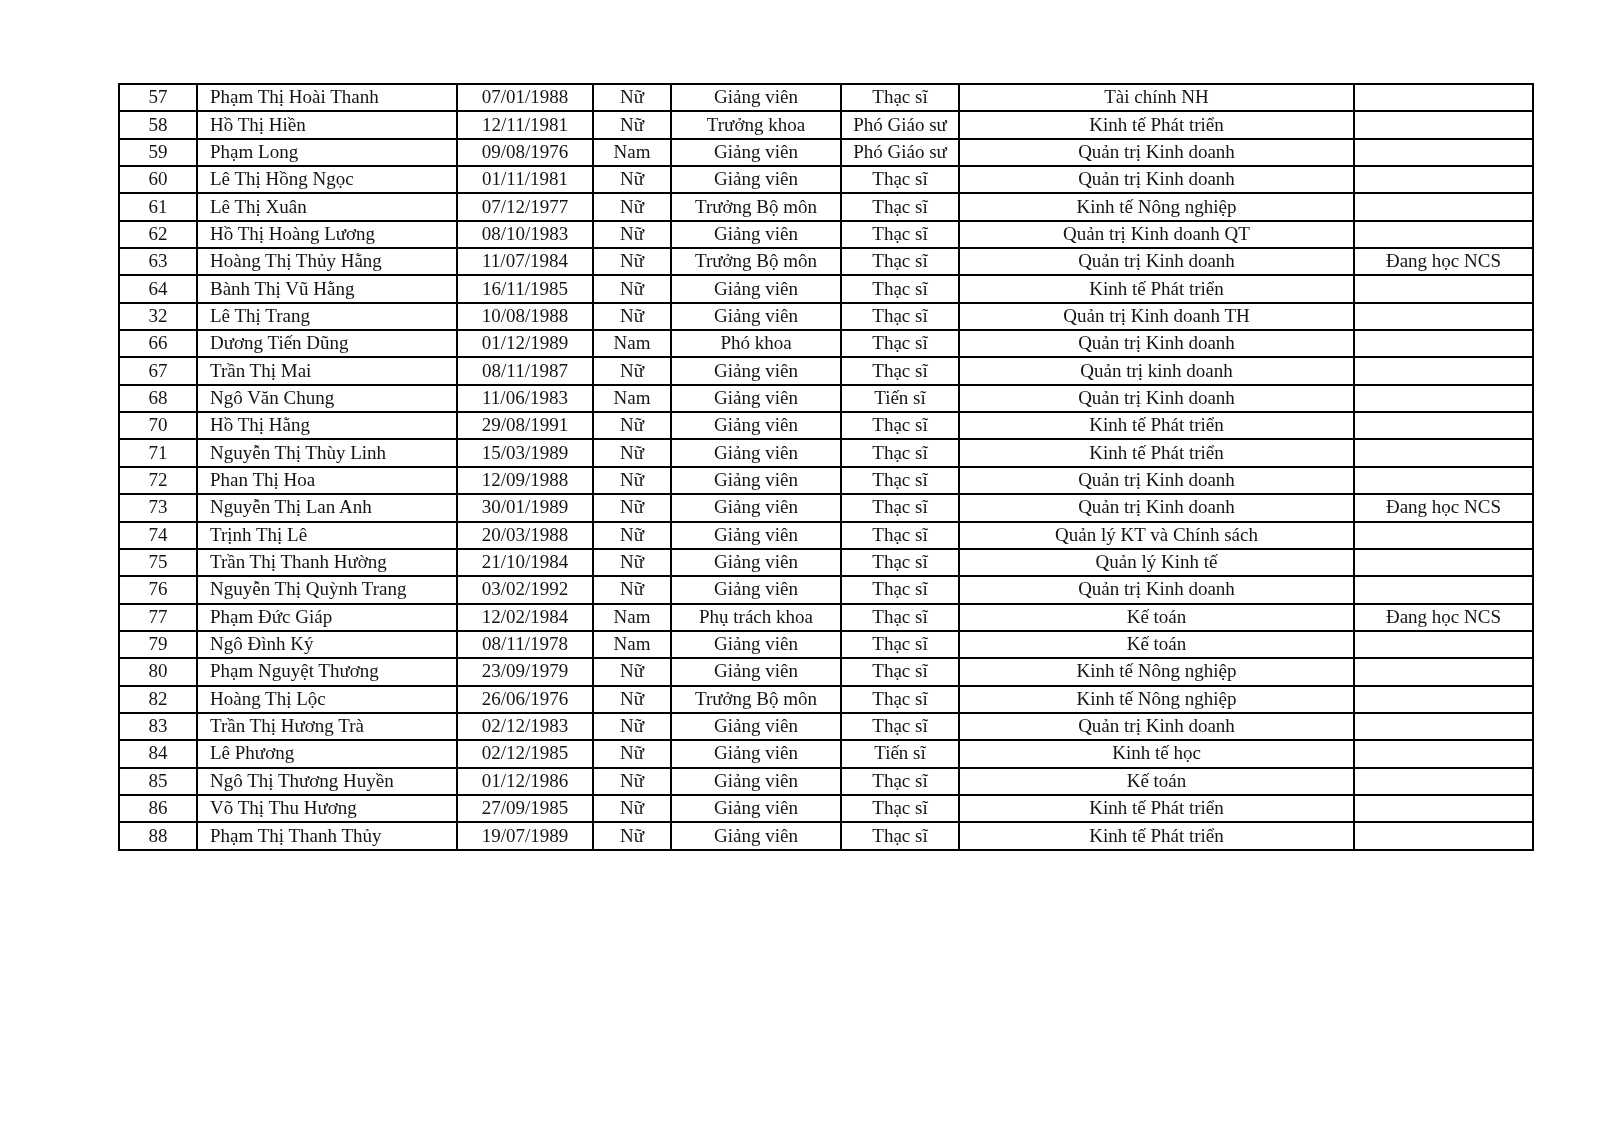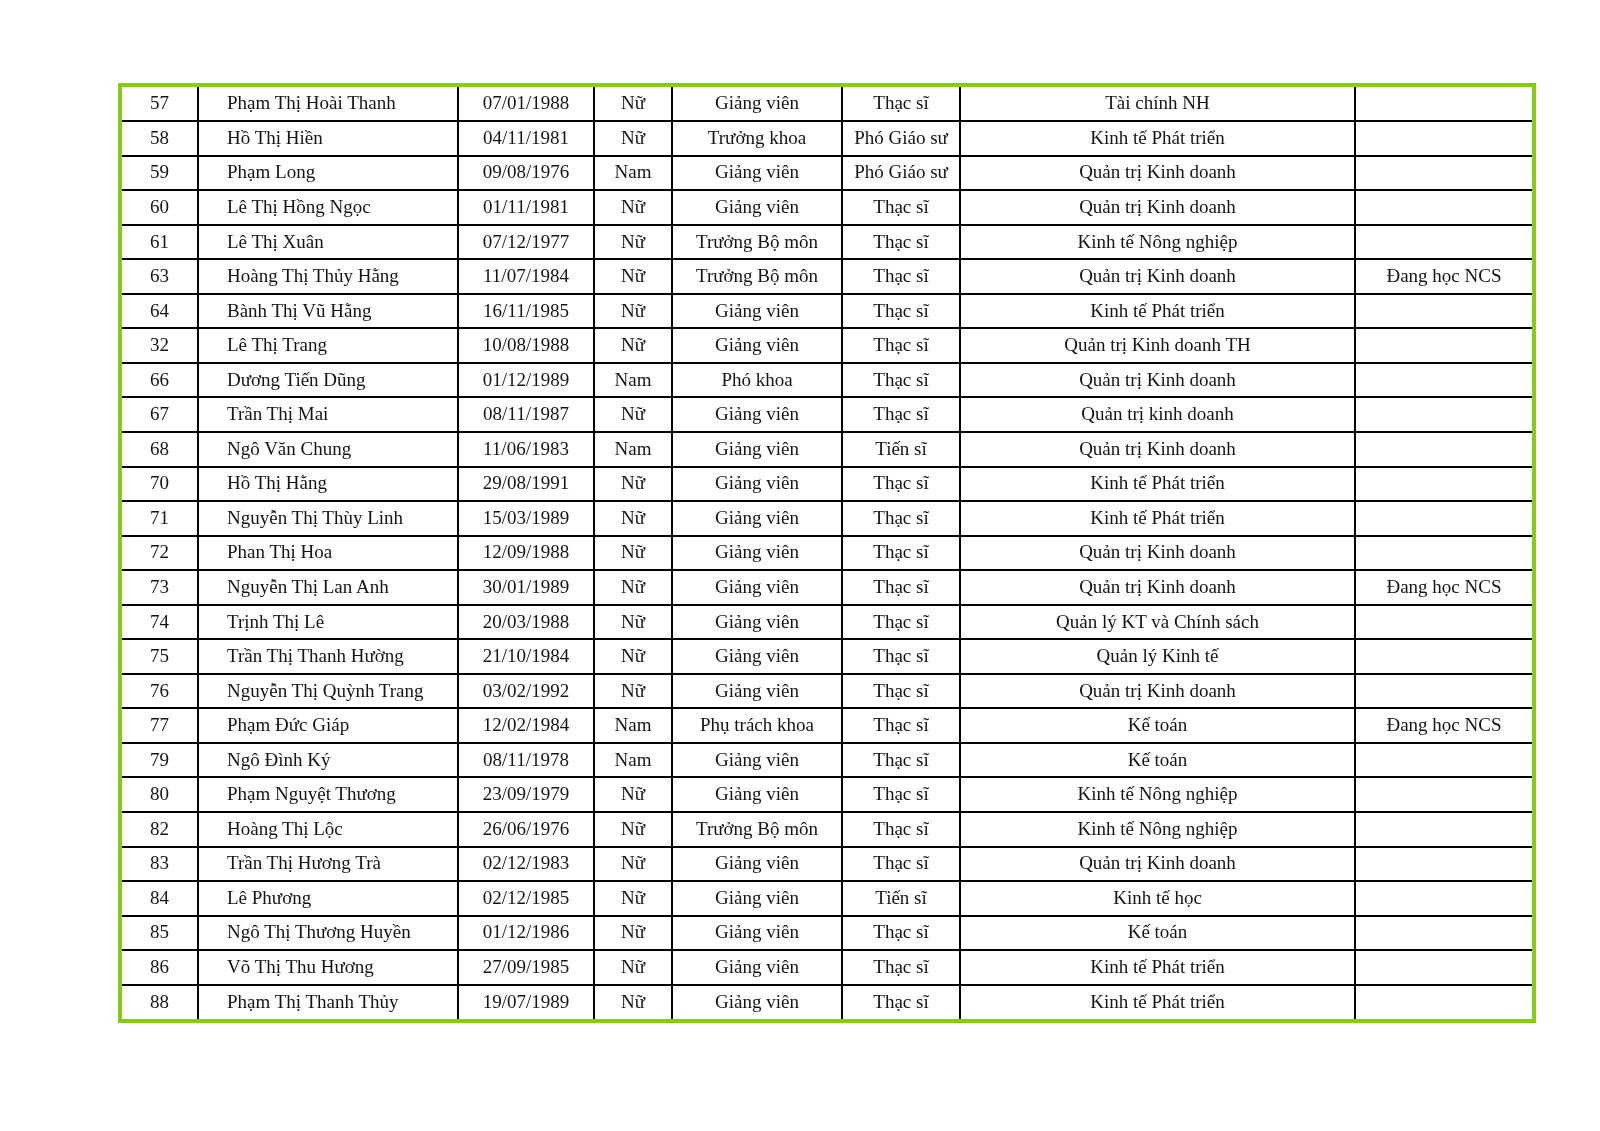--- a/index.html
+++ b/index.html
@@ -16,37 +16,37 @@
   }
   .sheet {
     position: absolute;
     left: 118px;
     top: 83px;
   }
   table.roster {
     border-collapse: collapse;
     table-layout: fixed;
     width: 1414px;
-    height: 940px;
-    border: 4px solid #84cc16;
+    height: 768px;
+    border: 2px solid #84cc16;
     font-family: Liberation Serif, serif;
   }
   table.roster td {
     border: 2px solid #000;
     font-size: 19px;
     line-height: 1.1;
     padding: 0 4px;
     text-align: center;
     vertical-align: middle;
     white-space: nowrap;
     overflow: hidden;
   }
   table.roster td.col-name {
     text-align: left;
-    padding-left: 28px;
+    padding-left: 12px;
   }
   col.c-stt      { width: 78px;  }
   col.c-name     { width: 260px; }
   col.c-dob      { width: 136px; }
   col.c-gender   { width: 78px;  }
   col.c-position { width: 170px; }
   col.c-degree   { width: 118px; }
   col.c-field    { width: 395px; }
   col.c-note     { width: 179px; }
 </style>
@@ -72,21 +72,21 @@
     <td class="col-dob">07/01/1988</td>
     <td class="col-gender">Nữ</td>
     <td class="col-position">Giảng viên</td>
     <td class="col-degree">Thạc sĩ</td>
     <td class="col-field">Tài chính NH</td>
     <td class="col-note"></td>
   </tr>
         <tr>
     <td class="col-stt">58</td>
     <td class="col-name">Hồ Thị Hiền</td>
-    <td class="col-dob">04/11/1981</td>
+    <td class="col-dob">12/11/1981</td>
     <td class="col-gender">Nữ</td>
     <td class="col-position">Trưởng khoa</td>
     <td class="col-degree">Phó Giáo sư</td>
     <td class="col-field">Kinh tế Phát triển</td>
     <td class="col-note"></td>
   </tr>
         <tr>
     <td class="col-stt">59</td>
     <td class="col-name">Phạm Long</td>
     <td class="col-dob">09/08/1976</td>
@@ -107,20 +107,30 @@
     <td class="col-note"></td>
   </tr>
         <tr>
     <td class="col-stt">61</td>
     <td class="col-name">Lê Thị Xuân</td>
     <td class="col-dob">07/12/1977</td>
     <td class="col-gender">Nữ</td>
     <td class="col-position">Trưởng Bộ môn</td>
     <td class="col-degree">Thạc sĩ</td>
     <td class="col-field">Kinh tế Nông nghiệp</td>
+    <td class="col-note"></td>
+  </tr>
+        <tr>
+    <td class="col-stt">62</td>
+    <td class="col-name">Hồ Thị Hoàng Lương</td>
+    <td class="col-dob">08/10/1983</td>
+    <td class="col-gender">Nữ</td>
+    <td class="col-position">Giảng viên</td>
+    <td class="col-degree">Thạc sĩ</td>
+    <td class="col-field">Quản trị Kinh doanh QT</td>
     <td class="col-note"></td>
   </tr>
         <tr>
     <td class="col-stt">63</td>
     <td class="col-name">Hoàng Thị Thủy Hằng</td>
     <td class="col-dob">11/07/1984</td>
     <td class="col-gender">Nữ</td>
     <td class="col-position">Trưởng Bộ môn</td>
     <td class="col-degree">Thạc sĩ</td>
     <td class="col-field">Quản trị Kinh doanh</td>

